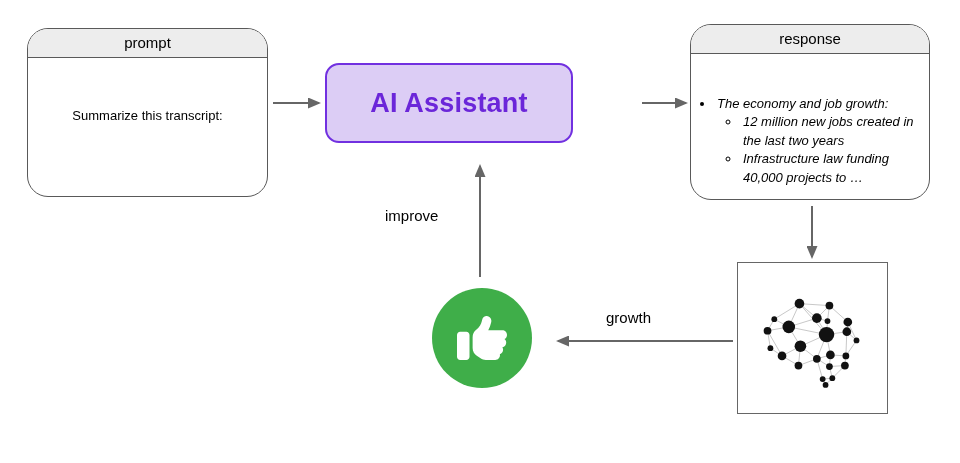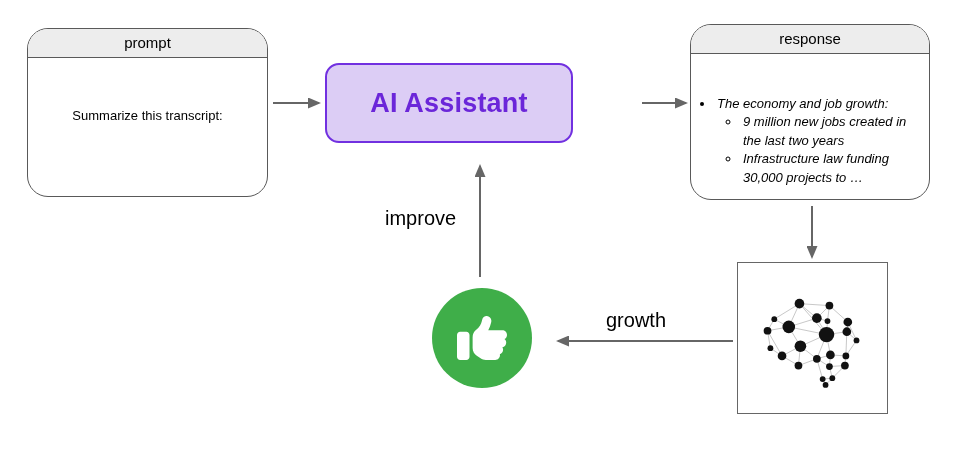--- a/index.html
+++ b/index.html
@@ -91,21 +91,21 @@
     border-radius: 50%;
     background: #3fae49;
     display: flex;
     align-items: center;
     justify-content: center;
   }
   #thumb-circle svg { width: 50px; height: 50px; }
   
   .flow-label {
     position: absolute;
-    font-size: 20px;
+    font-size: 15px;
     color: #000000;
   }
   #improve-label { left: 385px; top: 207px; }
   #rating-label  { left: 606px; top: 309px; }
   
   #arrows {
     position: absolute;
     left: 0; top: 0;
     width: 960px; height: 463px;
     pointer-events: none;
@@ -127,22 +127,22 @@
   <div id="assistant-box">
     <span>AI Assistant</span>
   </div>
 
   <div class="card" id="response-card">
     <div class="card-header">response</div>
     <div class="card-body">
       <ul>
         <li>The economy and job growth:</li>
         <ul>
-          <li>9 million new jobs created in the last two years</li>
-          <li>Infrastructure law funding 30,000 projects to …</li>
+          <li>12 million new jobs created in the last two years</li>
+          <li>Infrastructure law funding 40,000 projects to …</li>
         </ul>
       </ul>
     </div>
   </div>
 
   <div id="preference-box">
     <svg width="147" height="148" viewBox="0 0 151 153">
       <g stroke="#c6c6c6" stroke-width="1" fill="none">
         <path d="M62,41 L93,43 M62,41 L51,65 M62,41 L80,56 M62,41 L36,57 M93,43 L80,56 M93,43 L91,59 M93,43 L112,60 M36,57 L51,65 M36,57 L29,69 M51,65 L80,56 M51,65 L29,69 M51,65 L90,73 M51,65 L63,85 M80,56 L91,59 M80,56 L90,73 M91,59 L90,73 M112,60 L111,70 M112,60 L121,79 M29,69 L32,87 M29,69 L44,95 M90,73 L111,70 M90,73 L63,85 M90,73 L80,98 M90,73 L94,94 M90,73 L62,41 M111,70 L121,79 M111,70 L110,95 M121,79 L110,95 M32,87 L44,95 M63,85 L44,95 M63,85 L80,98 M63,85 L61,105 M44,95 L61,105 M80,98 L94,94 M80,98 L93,106 M80,98 L86,119 M94,94 L110,95 M94,94 L93,106 M110,95 L109,105 M93,106 L109,105 M93,106 L96,118 M61,105 L80,98 M86,119 L96,118 M86,119 L89,125 M96,118 L89,125 M109,105 L96,118"></path>
       </g>

